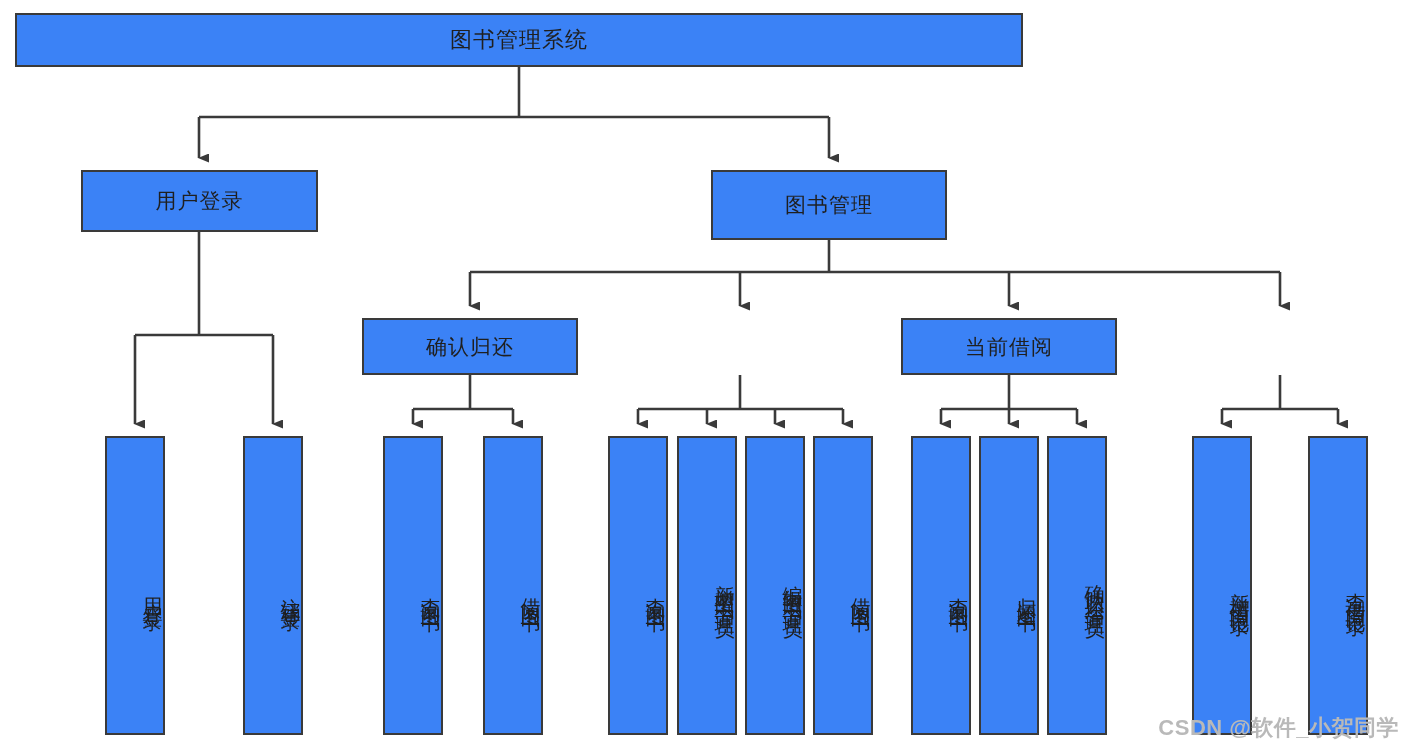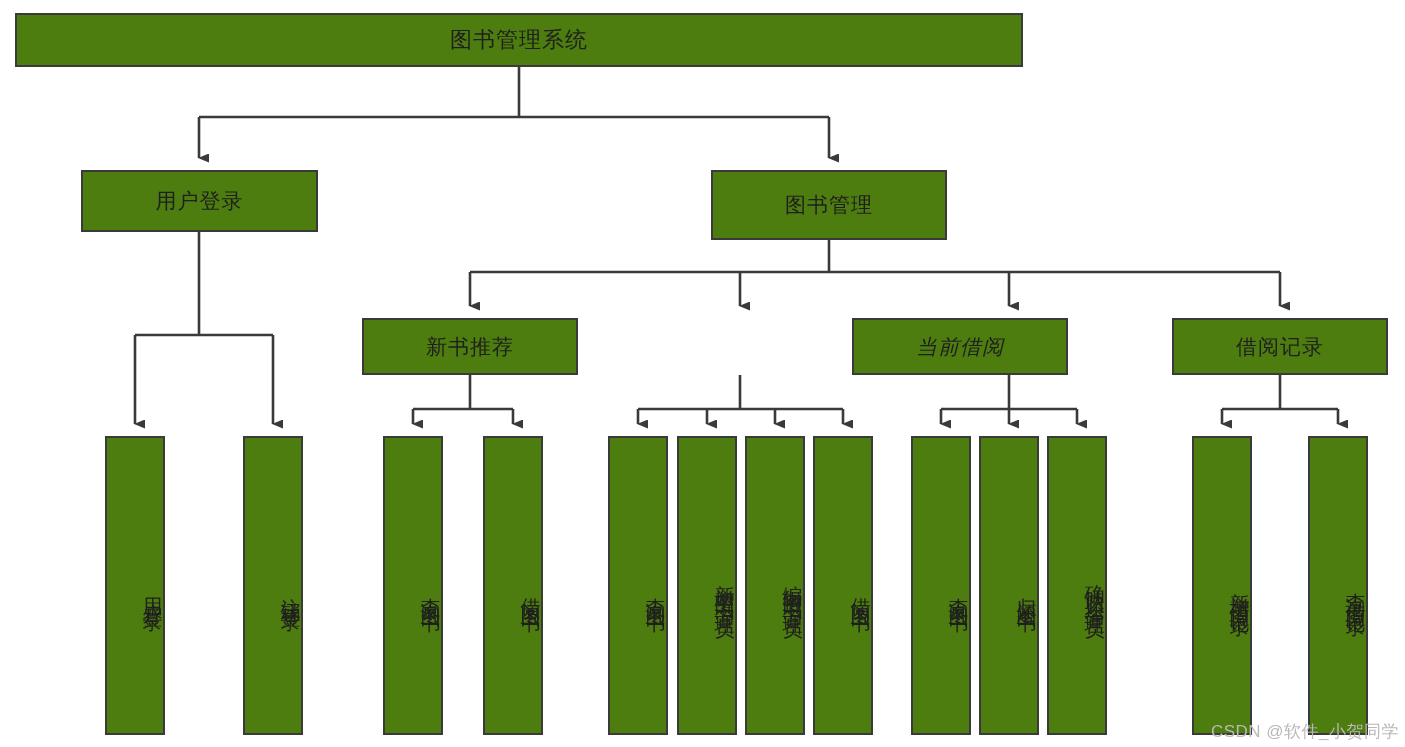--- a/index.html
+++ b/index.html
@@ -1,29 +1,29 @@
 <!DOCTYPE html>
 <html><head>
 <meta charset="utf-8">
 <style>
   html,body{margin:0;padding:0;background:#ffffff;}
   body{width:1405px;height:747px;overflow:hidden;
        font-family:"Liberation Sans","DejaVu Sans",sans-serif;}
   #stage{position:relative;width:1405px;height:747px;background:#fff;}
   svg.wires{position:absolute;left:0;top:0;width:1405px;height:747px;}
-  .node{position:absolute;box-sizing:border-box;background:#4d7c0f;
+  .node{position:absolute;box-sizing:border-box;background:#3b82f6;
         border:2.5px solid #3a3a3a;display:flex;align-items:center;
         justify-content:center;text-align:right;color:#1f1f1f;}
   .node.h{font-size:21px;letter-spacing:1px;}
   .node.v{writing-mode:vertical-rl;text-orientation:upright;
           font-size:20px;letter-spacing:5px;padding-top:12px;
           align-items:flex-start;justify-content:center;line-height:1.05;}
   .node.root{font-size:22px;}
-  .watermark{position:absolute;right:6px;bottom:4px;font-size:17px;
-             color:#b9b9b9;white-space:nowrap;letter-spacing:.5px;}
+  .watermark{position:absolute;right:6px;bottom:4px;font-size:22px;
+             color:#b9b9b9;white-space:nowrap;letter-spacing:.5px;font-weight:bold;}
 </style>
 </head>
 <body>
 
 <div id="stage">
 
   <svg class="wires" viewBox="0 0 1405 747" xmlns="http://www.w3.org/2000/svg">
     <defs>
       <marker id="arr" markerWidth="10" markerHeight="11" refX="4.5" refY="10" orient="auto" markerUnits="userSpaceOnUse">
         <path d="M0,0 L9,0 L4.5,11 Z" fill="#3a3a3a"></path>
@@ -71,23 +71,22 @@
       <path d="M1222,409 L1222,424" marker-end="url(#arr)"></path>
       <path d="M1338,409 L1338,424" marker-end="url(#arr)"></path>
     </g>
   </svg>
 
   <div class="node h root" style="left:15px;top:13px;width:1008px;height:54px;">图书管理系统</div>
 
   <div class="node h" style="left:81px;top:170px;width:237px;height:62px;">用户登录</div>
   <div class="node h" style="left:711px;top:170px;width:236px;height:70px;">图书管理</div>
 
-  <div class="node h" style="left:362px;top:318px;width:216px;height:57px;">新书推荐</div>
-  <div class="node h" style="left:852px;top:318px;width:216px;height:57px;font-style:italic;">当前借阅</div>
-  <div class="node h" style="left:1172px;top:318px;width:216px;height:57px;">借阅记录</div>
+  <div class="node h" style="left:362px;top:318px;width:216px;height:57px;">确认归还</div>
+  <div class="node h" style="left:901px;top:318px;width:216px;height:57px;">当前借阅</div>
 
   <div class="node v" style="left:105px;top:436px;width:60px;height:299px;">用户登录</div>
   <div class="node v" style="left:243px;top:436px;width:60px;height:299px;">注销登录</div>
 
   <div class="node v" style="left:383px;top:436px;width:60px;height:299px;">查询图书</div>
   <div class="node v" style="left:483px;top:436px;width:60px;height:299px;">借阅图书</div>
 
   <div class="node v" style="left:608px;top:436px;width:60px;height:299px;">查询图书</div>
   <div class="node v" style="left:677px;top:436px;width:60px;height:299px;">新增图书（管理员）</div>
   <div class="node v" style="left:745px;top:436px;width:60px;height:299px;">编辑图书（管理员）</div>

